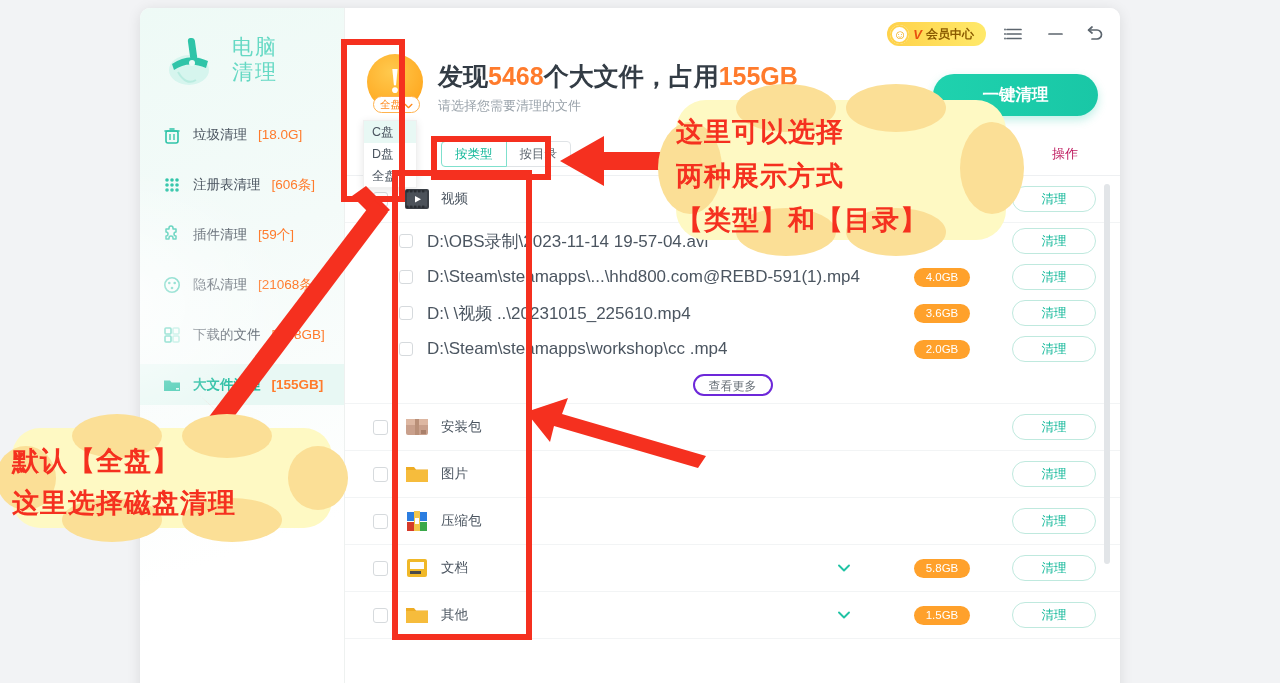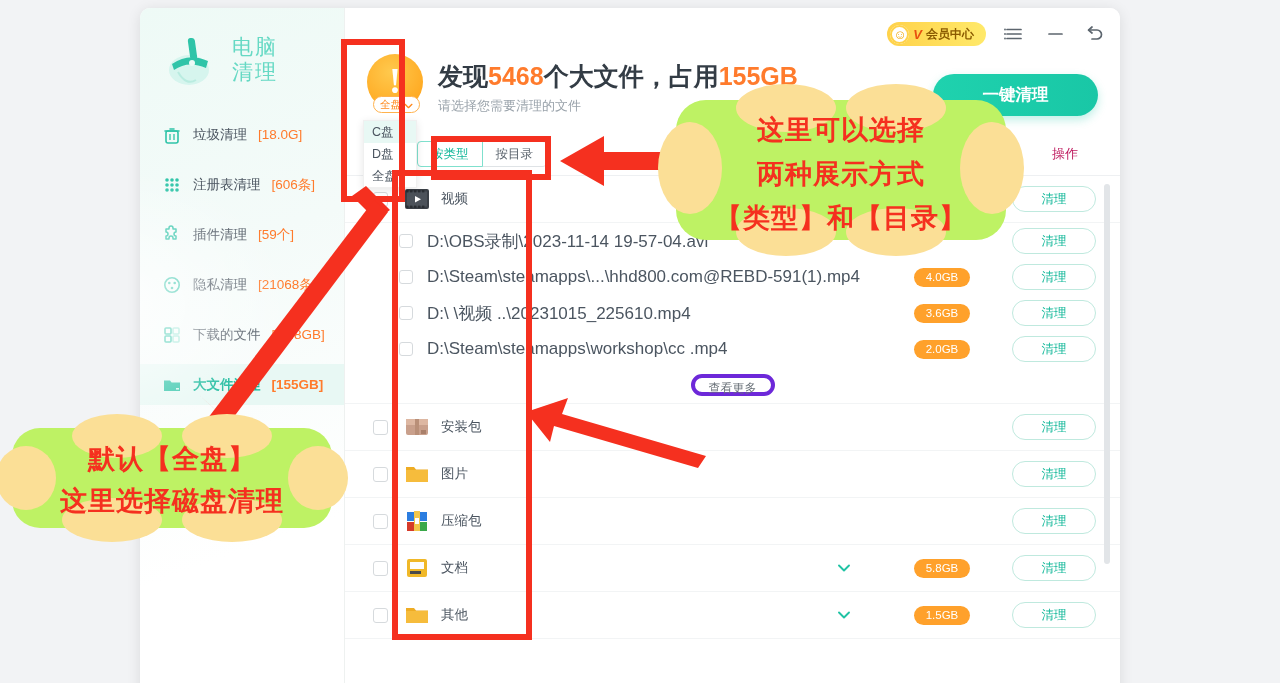--- a/index.html
+++ b/index.html
@@ -117,21 +117,21 @@
     position: absolute; left: 0; top: 124px; right: 0; height: 44px;
     border-bottom: 1px solid #eef0f2;
     display: flex; align-items: center;
   }
   .col-name { position: absolute; left: 36px; font-size: 13px; color: #5c656e; }
   .tabs { position: absolute; left: 72px; display: flex; }
   .tab {
     height: 26px; padding: 0 13px; line-height: 24px;
     font-size: 12.5px; border: 1px solid #dfe3e6; background: #fff; color: #5c656e; cursor: pointer;
   }
-  .tab:first-child { border-radius: 4px 0 0 4px; }
+  .tab:first-child { border-radius: 4px 0 0 4px; margin-left: 24px; }
   .tab:last-child { border-radius: 0 4px 4px 0; margin-left: -1px; }
   .tab.on { color: #14b89a; border-color: #7fe0cd; background: #fff; position: relative; z-index: 2; }
   .col-op { position: absolute; right: 42px; font-size: 13px; color: #be185d; }
 
   .tbl-body { position: absolute; left: 0; top: 168px; right: 0; bottom: 0; }
   .row { position: relative; height: 47px; display: flex; align-items: center; border-bottom: 1px solid #f2f4f5; }
   .row.cat { height: 47px; }
   .row.file { height: 36px; border-bottom: none; }
   .chk {
     position: absolute; left: 28px;
@@ -149,34 +149,34 @@
   }
   .act {
     position: absolute; right: 24px;
     width: 84px; height: 26px; line-height: 24px; text-align: center;
     border: 1px solid #bfe9de; border-radius: 13px;
     color: #14b89a; font-size: 12.5px; background: #fff; cursor: pointer;
   }
   .more-wrap { height: 37px; display: flex; align-items: center; justify-content: center; border-bottom: 1px solid #f2f4f5;}
   .more-btn {
     height: 22px; padding: 0 14px; line-height: 20px;
-    border: 4px solid #6d28d9; border-radius: 11px; background: #fff;
+    border: 2px solid #6d28d9; border-radius: 11px; background: #fff;
     font-size: 12px; color: #6a7279; cursor: pointer;
   }
   .vscroll { position: absolute; right: 10px; top: 176px; width: 6px; height: 380px; background: #e2e5e8; border-radius: 3px; cursor: pointer;}
 
   
   .rect { position: absolute; border: 6px solid #f5301f; z-index: 30; }
   .arrow { position: absolute; z-index: 31; }
   .callout {
     position: absolute; z-index: 40;
-    background: #bef264;
+    background: #fef9c3;
     color: #f5301f; font-weight: bold;
-    text-align: center;
-    font-family: Liberation Mono, monospace;
+    text-align: left;
+    font-family: Liberation Sans, sans-serif;
     letter-spacing: 1px;
   }
   .callout:before, .callout:after {
     content: ""; position: absolute; background: #fbdf96; border-radius: 50%;
   }
 </style>
 </head>
 <body>
 
 <div id="stage">

